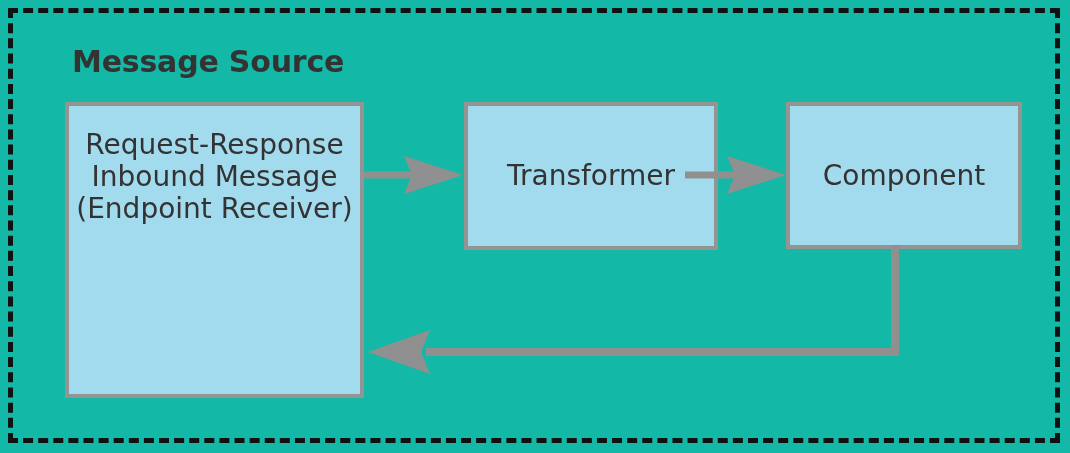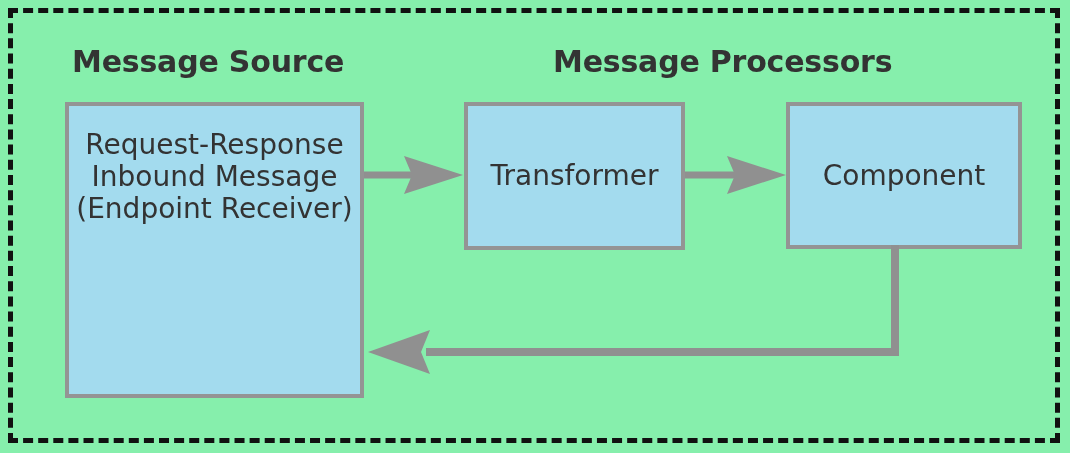--- a/index.html
+++ b/index.html
@@ -7,21 +7,21 @@
     padding: 0;
     background: #ffffff;
   }
   body {
     font-family: "DejaVu Sans", sans-serif;
   }
   #canvas {
     position: relative;
     width: 1070px;
     height: 453px;
-    background: #86efac;
+    background: #14b8a6;
     overflow: hidden;
   }
   
   #outer-dashed-border {
     position: absolute;
     left: 8px;
     top: 8px;
     width: 1052px;
     height: 435px;
     box-sizing: border-box;
@@ -70,21 +70,21 @@
     justify-content: flex-start;
     padding-top: 23px;
   }
   #box-message-receiver .box-line {
     display: block;
     white-space: nowrap;
   }
   #box-transformer {
     left: 464px;
     top: 102px;
-    width: 221px;
+    width: 254px;
     height: 148px;
     justify-content: center;
   }
   #box-component {
     left: 786px;
     top: 102px;
     width: 236px;
     height: 147px;
     justify-content: center;
   }
@@ -100,21 +100,20 @@
 </style>
 </head>
 <body>
 
 <div id="canvas">
 
   <div id="outer-dashed-border"></div>
 
   <div class="section-title" id="title-message-source">Message Source</div>
 
-  <div class="section-title" id="title-message-processors">Message Processors</div>
 
   <div class="node-box" id="box-message-receiver">
     <span class="box-line">Request-Response</span>
     <span class="box-line">Inbound Message</span>
     <span class="box-line">(Endpoint Receiver)</span>
   </div>
 
   <div class="node-box" id="box-transformer">
     <span>Transformer</span>
   </div>

